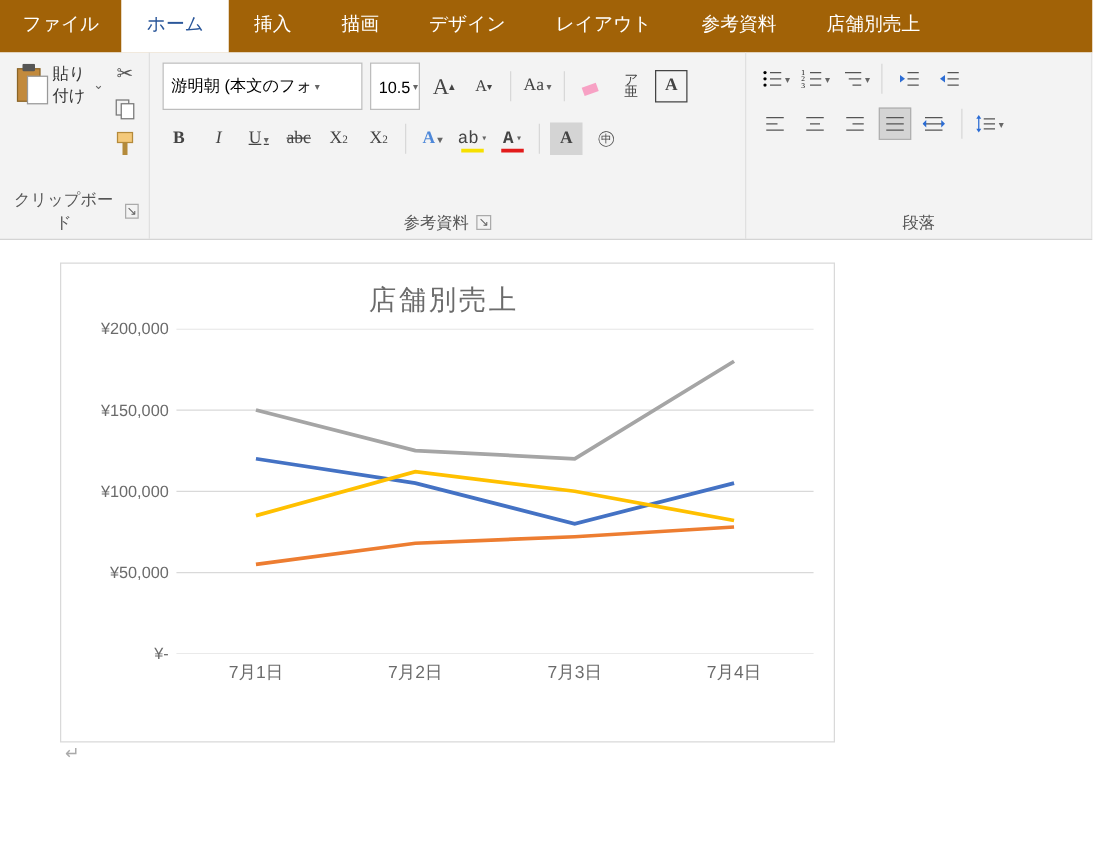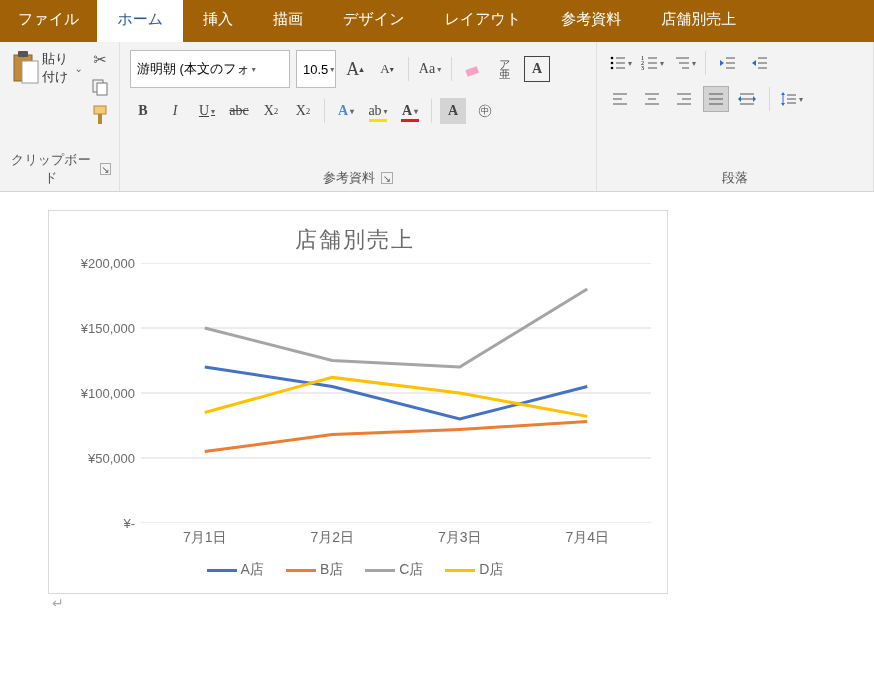--- a/index.html
+++ b/index.html
@@ -27,21 +27,21 @@
   .font-box { border:1px solid #bdbdbd; background:#fff; height:28px; padding:18px 6px; font-size:13px; display:flex; align-items:center; }
   .fname { width: 160px; }
   .fsize { width: 40px; }
   .rb { width:26px; height:26px; display:flex; align-items:center; justify-content:center; color:#444; font-size:14px; cursor:pointer; font-family: "Times New Roman", serif; border:1px solid transparent; }
   .rb.sel { background:#d4d4d4; border:1px solid #b0b0b0; }
   .font-rows { display:flex; flex-direction:column; gap:6px; width: 460px;}
   .sep { width:1px; height:24px; background:#d8d8d8; margin:0 2px;}
 
   .para-group .font-rows { width: 260px; }
 
-  .ul-a { position:relative; }
+  .ul-a { position:relative;font-family:Liberation Mono, monospace; }
   .ul-a::after{content:"";position:absolute;left:3px;right:3px;bottom:1px;height:3px;background:var(--uc,#f6c800);}
 
   
   .doc { padding: 18px 0 0 48px; background:#fff; }
   .chart-frame { width: 620px; height: 384px; border:1px solid #d9d9d9; background:#fff; padding: 8px 16px 8px 10px; }
   .chart-title { text-align:center; font-size:22px; color:#6b6b6b; padding:6px 0 8px 0; letter-spacing:2px;}
   .plot-wrap { display:flex; height:260px; }
   .yaxis { width:82px; position:relative; font-size:13px; color:#6b6b6b; }
   .ytick { position:absolute; right:6px; transform:translateY(-50%); }
   .plot { flex:1; position:relative; }
@@ -293,33 +293,15 @@
             </g>
         </svg>
       </div>
     </div>
     <div class="xaxis" id="xaxis">
         <div class="xlabel">7月1日</div>
         <div class="xlabel">7月2日</div>
         <div class="xlabel">7月3日</div>
         <div class="xlabel">7月4日</div>
       </div>
-    <div class="legend" id="legend">
-        <div class="lg">
-          <div class="lg-sw" style="background: rgb(68, 114, 196);"></div>
-          <span>A店</span>
-        </div>
-        <div class="lg">
-          <div class="lg-sw" style="background: rgb(237, 125, 49);"></div>
-          <span>B店</span>
-        </div>
-        <div class="lg">
-          <div class="lg-sw" style="background: rgb(165, 165, 165);"></div>
-          <span>C店</span>
-        </div>
-        <div class="lg">
-          <div class="lg-sw" style="background: rgb(255, 192, 0);"></div>
-          <span>D店</span>
-        </div>
-      </div>
   </div>
   <span class="ret">↵</span>
 </div>
 
 </body></html>

